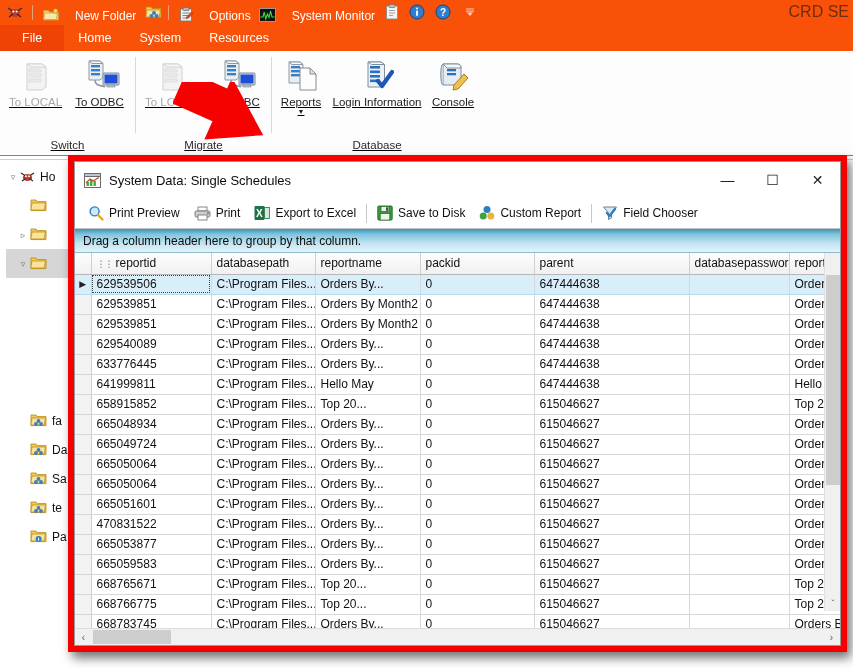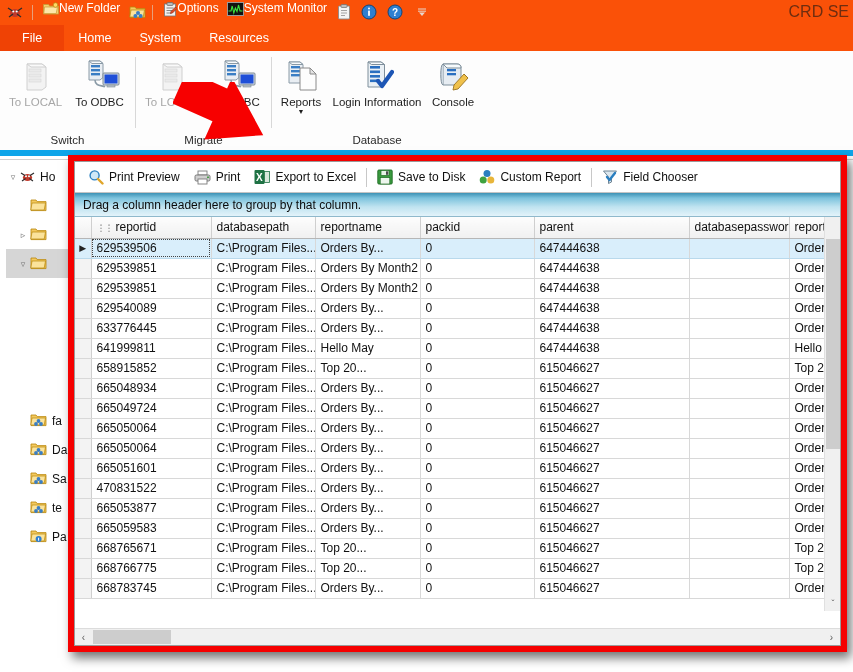--- a/index.html
+++ b/index.html
@@ -12,21 +12,21 @@
   }
   #root { position: relative; width: 853px; height: 672px; background: #ffffff; }
 
   
   .app-qat {
     position: absolute; left: 0; top: 0; width: 853px; height: 24px;
     background: #fa5108;
     display: flex; align-items: center; padding-left: 4px;
   }
   .qat-sep { width: 1px; height: 15px; background: #e8a07b; margin: 0 6px; }
-  .qat-item { display: flex; align-items: flex-start; gap: 0; padding: 0 4px; height: 20px; }
+  .qat-item { display: flex; align-items: flex-end; gap: 16px; padding: 0 4px; height: 20px; }
   .qat-label { color: #ffffff; font-size: 12px; white-space: nowrap; line-height: 1; }
   .qat-spacer { flex: 1; }
   .app-title {
     color: #6e2d10; font-size: 16px; white-space: nowrap;
     padding-right: 4px; overflow: hidden;
   }
 
   
   .ic { display: inline-block; position: relative; flex: none; }
 
@@ -39,22 +39,22 @@
     height: 26px; line-height: 26px; padding: 0 14px;
     color: #ffffff; font-size: 12.5px; white-space: nowrap; cursor: default;
   }
   .rtab.file { background: #ef4205; padding: 0 22px; }
   .rtab.active { background: #ffffff; color: #d14a10; border-radius: 3px 3px 0 0; }
 
   
   .ribbon-body {
     position: absolute; left: 0; top: 51px; width: 853px; height: 105px;
     background: #fdfdfd;
-    border-bottom: 6px solid #0ea5e9;
-    display: flex; align-items: stretch;
+    border-bottom: 1px solid #0ea5e9;
+    display: flex; align-items: stretch; text-decoration: underline;
   }
   .rgroup { position: relative; display: flex; flex-direction: column; align-items: center; }
   .rgroup-items { display: flex; align-items: flex-start; gap: 2px; padding: 4px 8px 0 8px; flex: 1; }
   .rgroup-title {
     font-size: 11.5px; color: #2a2a2a; text-align: center;
     height: 18px; line-height: 16px; width: 100%;
   }
   .rgroup-div { width: 1px; background: #d8d8d8; margin: 6px 0 22px 0; }
   .ritem {
     width: 62px; display: flex; flex-direction: column; align-items: center;
@@ -491,20 +491,37 @@
             </svg>
         </span>
         <span>Pa</span>
       </div>
     </div>
   </div>
 
   <div class="red-frame">
     <div class="dialog">
 
+      <div class="dlg-title">
+        <span class="ic" style="width:17px;height:15px;">
+          <svg width="17" height="15" viewBox="0 0 17 15">
+            <rect x="0.5" y="0.5" width="16" height="14" fill="#fff" stroke="#6a6a6a" stroke-width="1"></rect>
+            <rect x="0.5" y="0.5" width="16" height="3" fill="#b8c9d6" stroke="#6a6a6a" stroke-width="1"></rect>
+            <rect x="2.5" y="9" width="2.4" height="4" fill="#3fae3f"></rect>
+            <rect x="6" y="6.5" width="2.4" height="6.5" fill="#3fae3f"></rect>
+            <rect x="9.5" y="8" width="2.4" height="5" fill="#3fae3f"></rect>
+            <path d="M2 10 L6 6 L9 8 L15 4.5" stroke="#d23b2a" stroke-width="1.1" fill="none"></path>
+          </svg>
+        </span>
+        <span class="dlg-title-text">System Data: Single Schedules</span>
+        <span class="dlg-title-spacer"></span>
+        <div class="wbtn">—</div>
+        <div class="wbtn">☐</div>
+        <div class="wbtn">✕</div>
+      </div>
 
       <div class="dlg-toolbar">
         <div class="tb-item">
           <span class="ic" style="width:16px;height:16px;">
             <svg width="16" height="16" viewBox="0 0 16 16">
               <circle cx="6.6" cy="6.4" r="4.5" fill="#cfe8f7" stroke="#2a7fc0" stroke-width="1.4"></circle>
               <path d="M10 10 L14.5 14.5" stroke="#e0a52a" stroke-width="2.4" stroke-linecap="round"></path>
             </svg>
           </span>
           <span class="tb-label">Print Preview</span>

